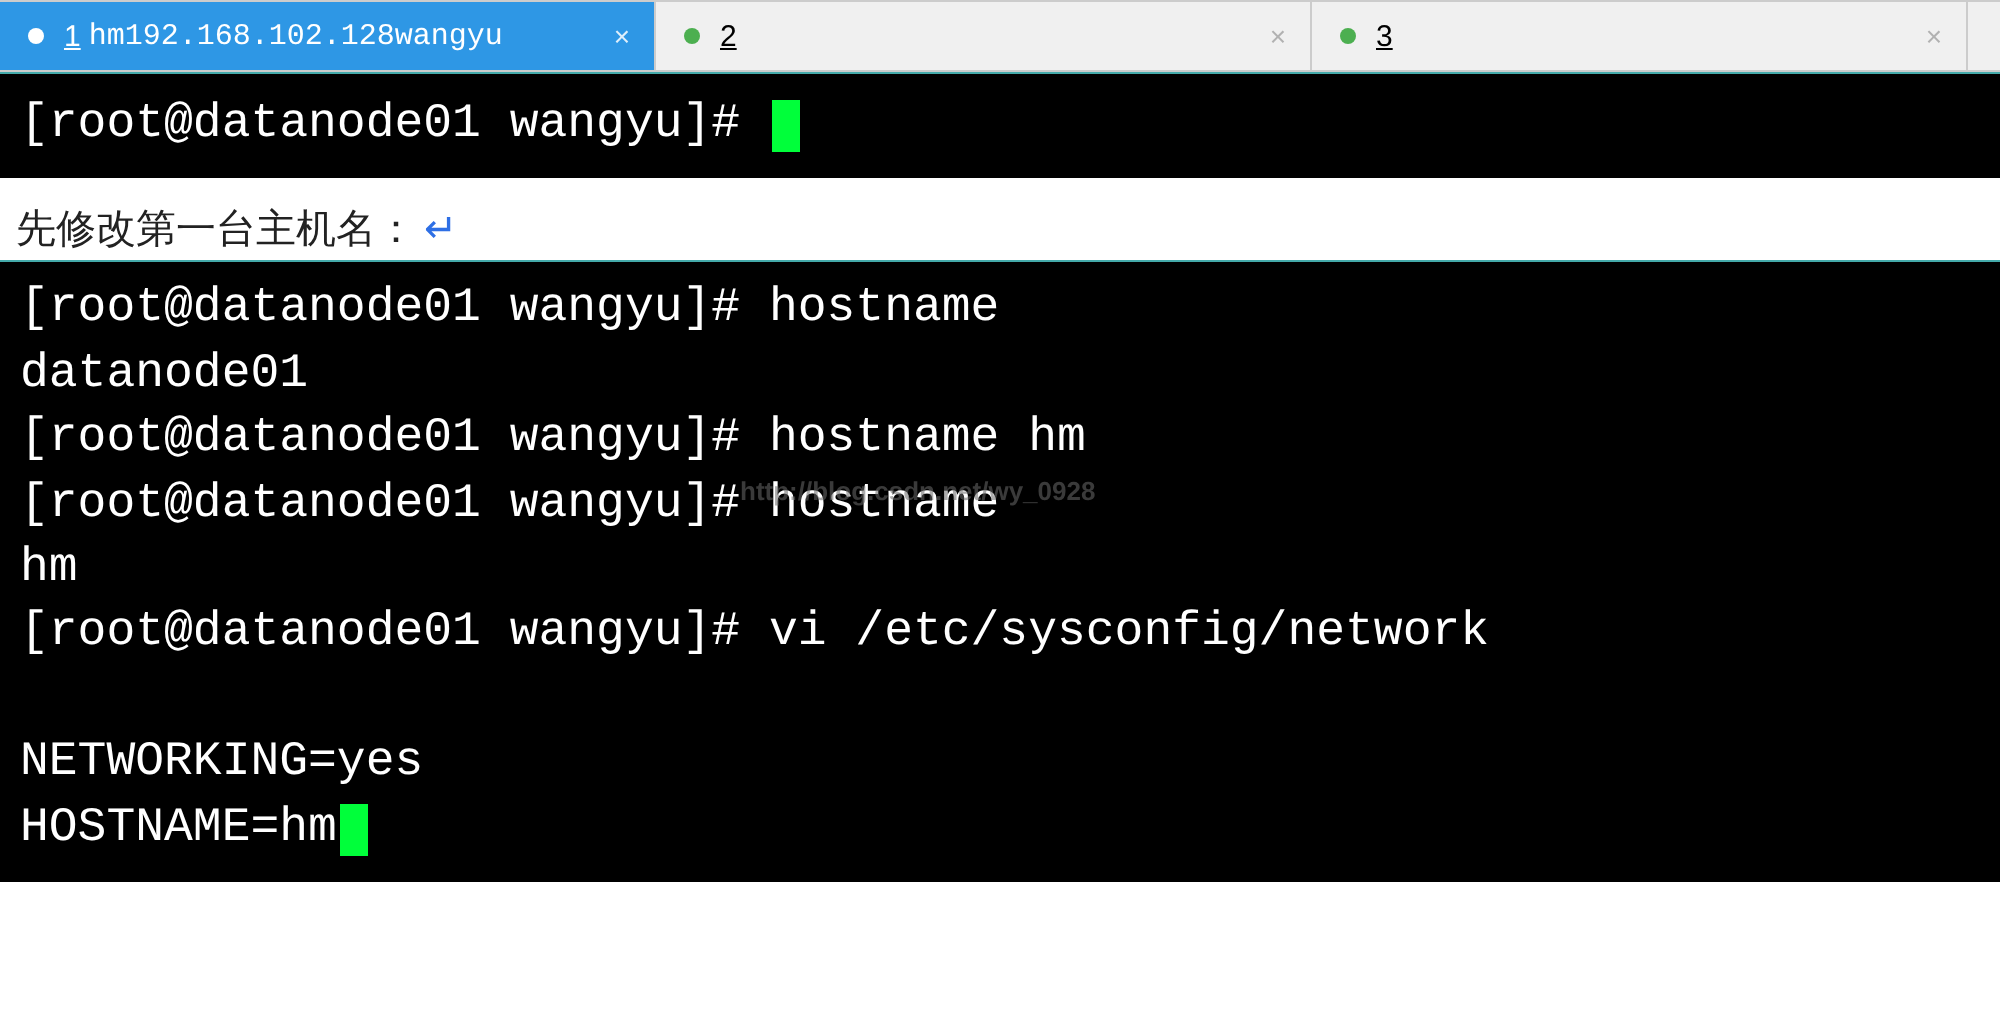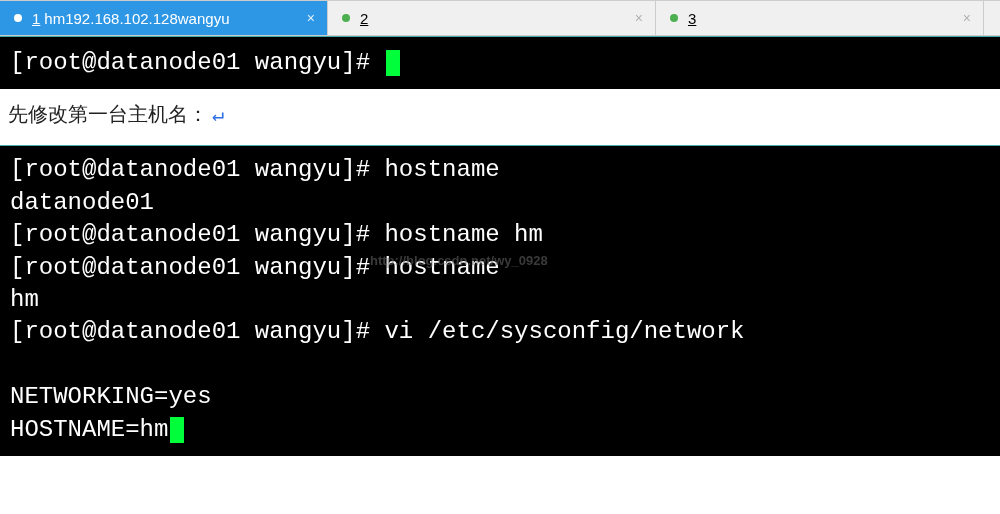--- a/index.html
+++ b/index.html
@@ -29,21 +29,21 @@
     .tab .dot {
       width: 8px;
       height: 8px;
       border-radius: 50%;
       margin-right: 10px;
       flex-shrink: 0;
     }
     .tab.active .dot { background: #fff; }
     .tab .dot.green { background: #4CAF50; }
     .tab .num { margin-right: 4px; text-decoration: underline; }
-    .tab .label { white-space: nowrap; overflow: hidden; }
+    .tab .label { white-space: nowrap; overflow: hidden; font-family: Liberation Mono, monospace; }
     .tab .close {
       margin-left: auto;
       font-size: 14px;
       opacity: 0.6;
       padding-left: 8px;
     }
     .tab.active .close { color: #fff; opacity: 0.85; }
     .tab:not(.active) .close { color: #888; }
 
     .terminal {
@@ -61,22 +61,22 @@
       display: inline-block;
       width: 14px;
       height: 26px;
       background: #00ff3a;
       vertical-align: text-bottom;
       margin-left: 2px;
     }
     .caption {
       font-size: 20px;
       color: #222;
-      padding: 12px 8px 17px 8px;
-      font-family: Liberation Mono, monospace;
+      padding: 12px 8px 2px 8px;
+      font-family: Liberation Serif, serif;
     }
     .caption .arrow { color: #2E6FE5; margin-left: 4px; }
     .watermark {
       position: absolute;
       color: #6a6a6a;
       opacity: 0.55;
       font-size: 13px;
       pointer-events: none;
       font-family: Arial,sans-serif;
       font-weight: bold;

